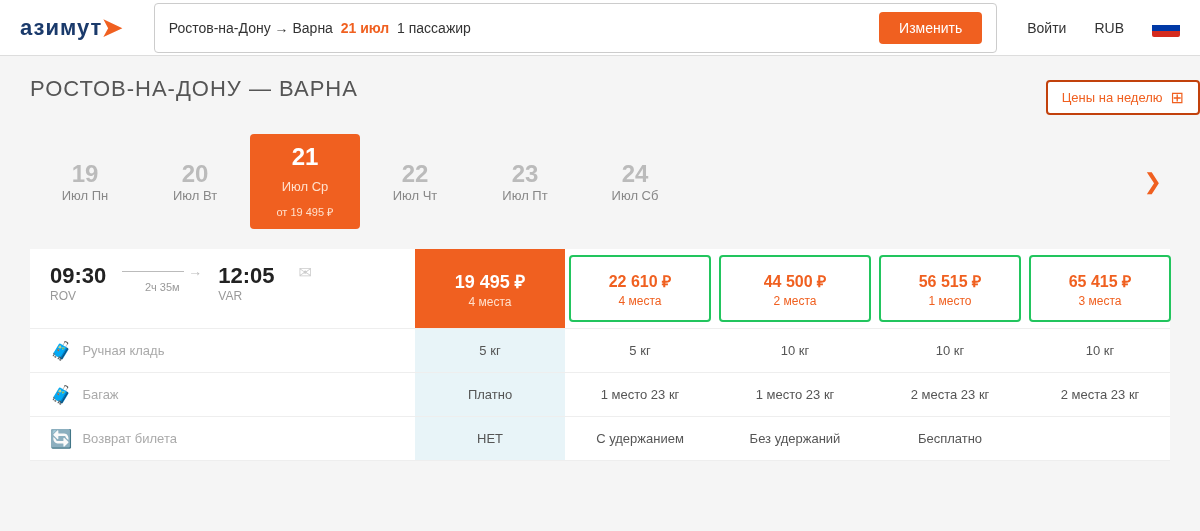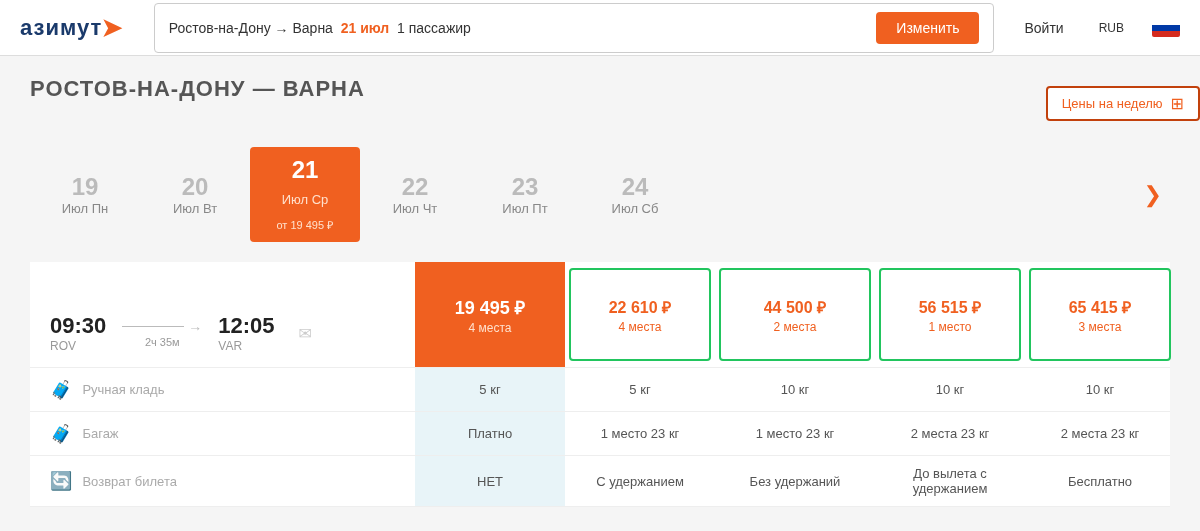--- a/index.html
+++ b/index.html
@@ -60,40 +60,39 @@
       align-items: center;
       gap: 28px;
     }
     .login-btn {
       color: #333;
       cursor: pointer;
       font-size: 14px;
     }
     .currency {
       color: #333;
-      font-size: 12px;
-      margin-left: 7px;
+      font-size: 14px;
     }
     .flag {
       width: 28px;
       height: 18px;
       display: inline-block;
       background: linear-gradient(to bottom, #fff 33%, #0039a6 33%, #0039a6 66%, #d52b1e 66%);
       border-radius: 2px;
       vertical-align: middle;
     }
 
     
     .page { padding: 20px 30px; background: #f5f5f5; min-height: 475px; }
 
     .route-title {
       font-size: 22px;
-      font-weight: bold;
+      font-weight: normal;
       color: #555;
-      margin-bottom: 29px;
+      margin-bottom: 16px;
       letter-spacing: 1px;
     }
 
     
     .date-nav {
       display: flex;
       align-items: center;
       margin-bottom: 20px;
       position: relative;
     }
@@ -198,23 +197,22 @@
     .flight-row {
       display: grid;
       grid-template-columns: 385px 150px 150px 160px 150px 150px;
       background: #fff;
       border-bottom: 1px solid #eee;
       min-height: 80px;
     }
     .flight-info {
       padding: 14px 20px;
       display: flex;
-      align-items: center;
+      align-items: flex-start;
       gap: 16px;
-      margin-top: 37px;
     }
     .flight-time-block { display: flex; flex-direction: column; }
     .flight-time { font-size: 22px; font-weight: bold; color: #222; }
     .flight-code { font-size: 12px; color: #999; }
     .flight-duration {
       display: flex;
       flex-direction: column;
       align-items: center;
       gap: 2px;
     }
@@ -425,19 +423,18 @@
           <div class="sub-cell">2 места 23 кг</div>
         </div>
         <div class="sub-row">
           <div class="sub-label">
             <span class="sub-icon">🔄</span>
             <span>Возврат билета</span>
           </div>
           <div class="sub-cell hl">НЕТ</div>
           <div class="sub-cell">С удержанием</div>
           <div class="sub-cell">Без удержаний</div>
-          <div class="sub-cell">До вылета с удержанием</div>
           <div class="sub-cell">Бесплатно</div>
         </div>
       </div>
   </div>
 
 </div>
 
 </body></html>

